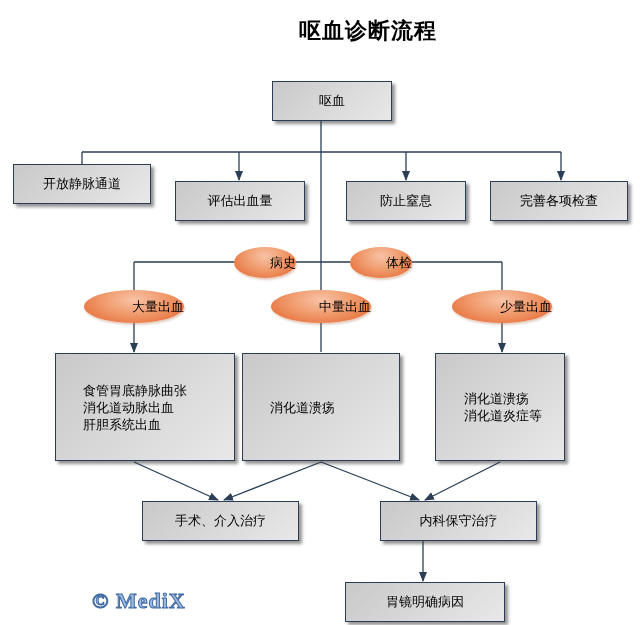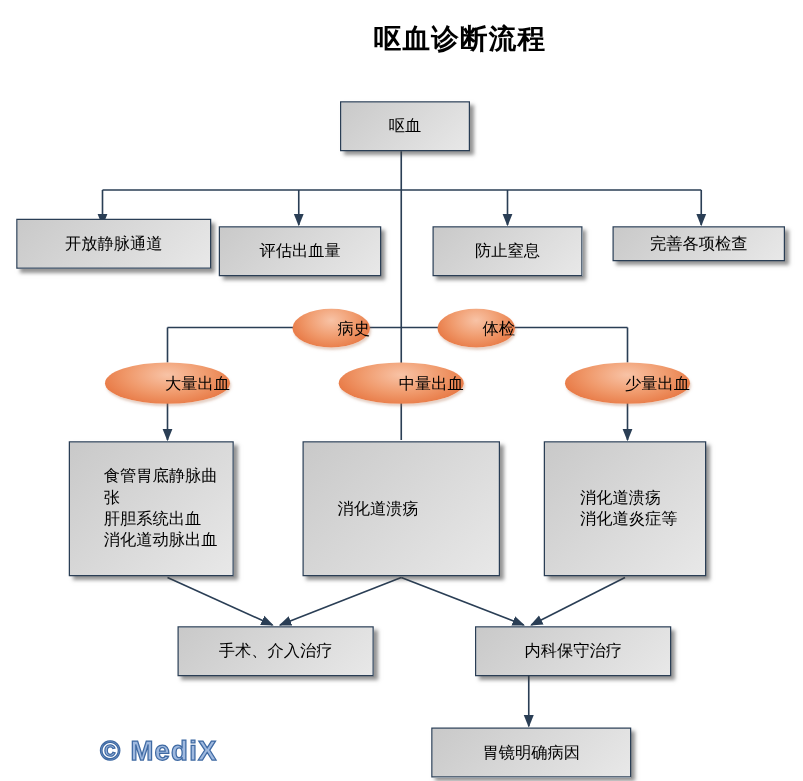--- a/index.html
+++ b/index.html
@@ -13,21 +13,21 @@
          background: linear-gradient(135deg, #c9c9c9 0%, #e8e8e8 100%);
          box-shadow: 3px 3px 3px rgba(60,60,60,0.55);
          display: flex; align-items: center; justify-content: center;
          font-size: 13px; color: #000; text-align: center; }
   .box.multi { justify-content: flex-start; align-items: center; }
   .box .lines { text-align: left; line-height: 17px; font-size: 13px; }
   .ellipse { position: absolute; box-sizing: border-box; border-radius: 50%;
              background: radial-gradient(ellipse at 50% 30%, #f8c3a6 0%, #f09a6c 45%, #e2632b 100%);
              display: flex; align-items: center; justify-content: flex-end;
              font-size: 13px; color: #000; box-shadow: 1px 2px 2px rgba(180,120,90,0.35); }
-  .logo { position: absolute; left: 80px; top: 588px; font-family: Liberation Sans, sans-serif;
+  .logo { position: absolute; left: 92px; top: 588px; font-family: Liberation Serif, serif;
           font-weight: bold; font-size: 22px; color: #9fb9df;
           -webkit-text-stroke: 1px #3f6aa3; letter-spacing: 1px; }
 </style>
 </head>
 <body>
 
 <div class="title">呕血诊断流程</div>
 
 <svg id="canvas" viewBox="0 0 642 625">
   <defs>
@@ -54,59 +54,59 @@
 
     <line x1="134" y1="462" x2="218" y2="500" marker-end="url(#arr)"></line>
     <line x1="321" y1="462" x2="224" y2="500" marker-end="url(#arr)"></line>
     <line x1="321" y1="462" x2="419" y2="500" marker-end="url(#arr)"></line>
     <line x1="500" y1="462" x2="425" y2="500" marker-end="url(#arr)"></line>
 
     <line x1="423" y1="540" x2="423" y2="581" marker-end="url(#arr)"></line>
   </g>
 </svg>
 
-<div class="box" style="left:272px;top:81px;width:104px;height:40px;">
+<div class="box" style="left:272px;top:81px;width:120px;height:40px;">
   <span>呕血</span>
 </div>
 
-<div class="box" style="left:13px;top:175px;width:156px;height:40px;justify-content:center;">
+<div class="box" style="left:13px;top:164px;width:138px;height:40px;justify-content:center;">
   <span>开放静脉通道</span>
 </div>
 <div class="box" style="left:175px;top:181px;width:130px;height:40px;">
   <span>评估出血量</span>
 </div>
 <div class="box" style="left:346px;top:181px;width:120px;height:40px;font-family:Liberation Mono, monospace;">
   <span>防止窒息</span>
 </div>
-<div class="box" style="left:490px;top:181px;width:138px;height:28px;">
+<div class="box" style="left:490px;top:181px;width:138px;height:40px;">
   <span>完善各项检查</span>
 </div>
 
 <div class="ellipse" style="left:234px;top:247px;width:62px;height:31px;">
   <span>病史</span>
 </div>
 <div class="ellipse" style="left:350px;top:247px;width:62px;height:31px;">
   <span>体检</span>
 </div>
 
 <div class="ellipse" style="left:84px;top:290px;width:100px;height:33px;">
   <span>大量出血</span>
 </div>
 <div class="ellipse" style="left:271px;top:290px;width:100px;height:33px;">
   <span>中量出血</span>
 </div>
 <div class="ellipse" style="left:452px;top:290px;width:100px;height:33px;">
   <span>少量出血</span>
 </div>
 
-<div class="box multi" style="left:55px;top:353px;width:132px;height:108px;padding-left:27px;">
+<div class="box multi" style="left:55px;top:353px;width:180px;height:108px;padding-left:27px;">
   <div class="lines">
     <div>食管胃底静脉曲张</div>
+    <div>消化道动脉出血</div>
     <div>肝胆系统出血</div>
-    <div>消化道动脉出血</div>
   </div>
 </div>
 <div class="box multi" style="left:242px;top:353px;width:158px;height:108px;padding-left:27px;">
   <div class="lines">
     <div>消化道溃疡</div>
   </div>
 </div>
 <div class="box multi" style="left:435px;top:353px;width:130px;height:108px;padding-left:28px;">
   <div class="lines">
     <div>消化道溃疡</div>

